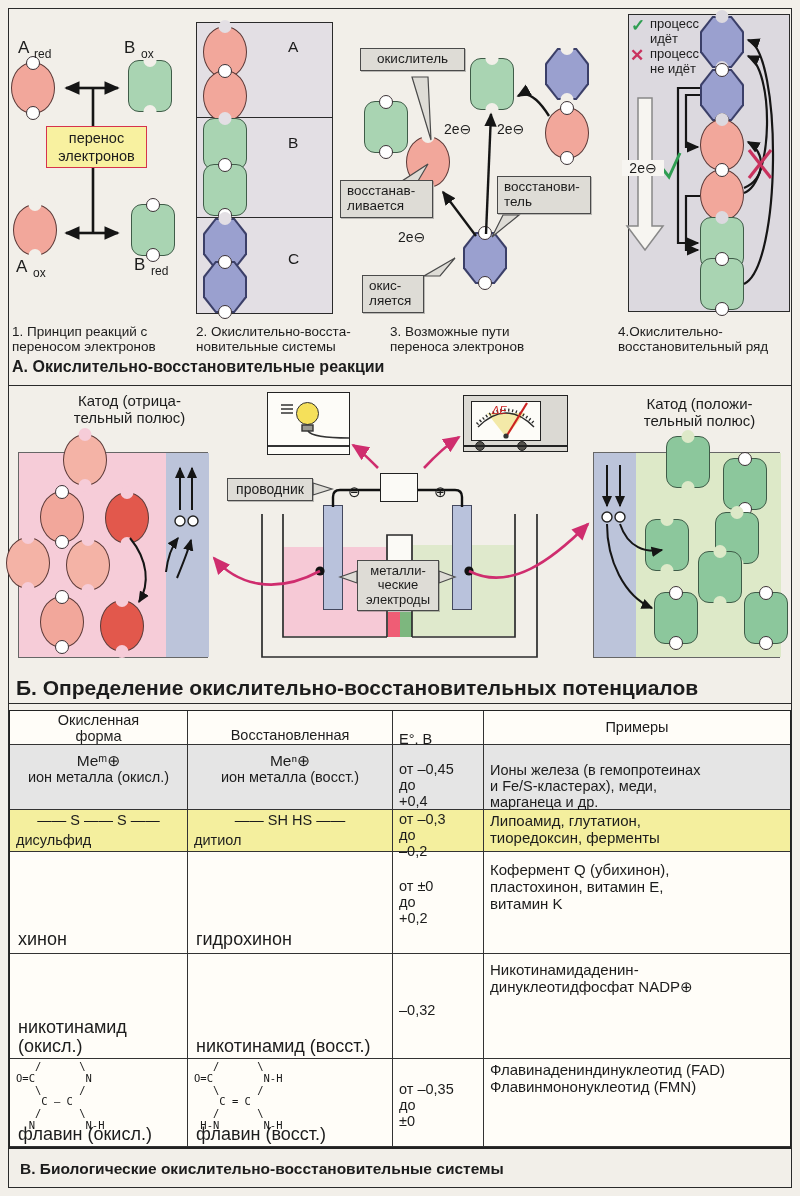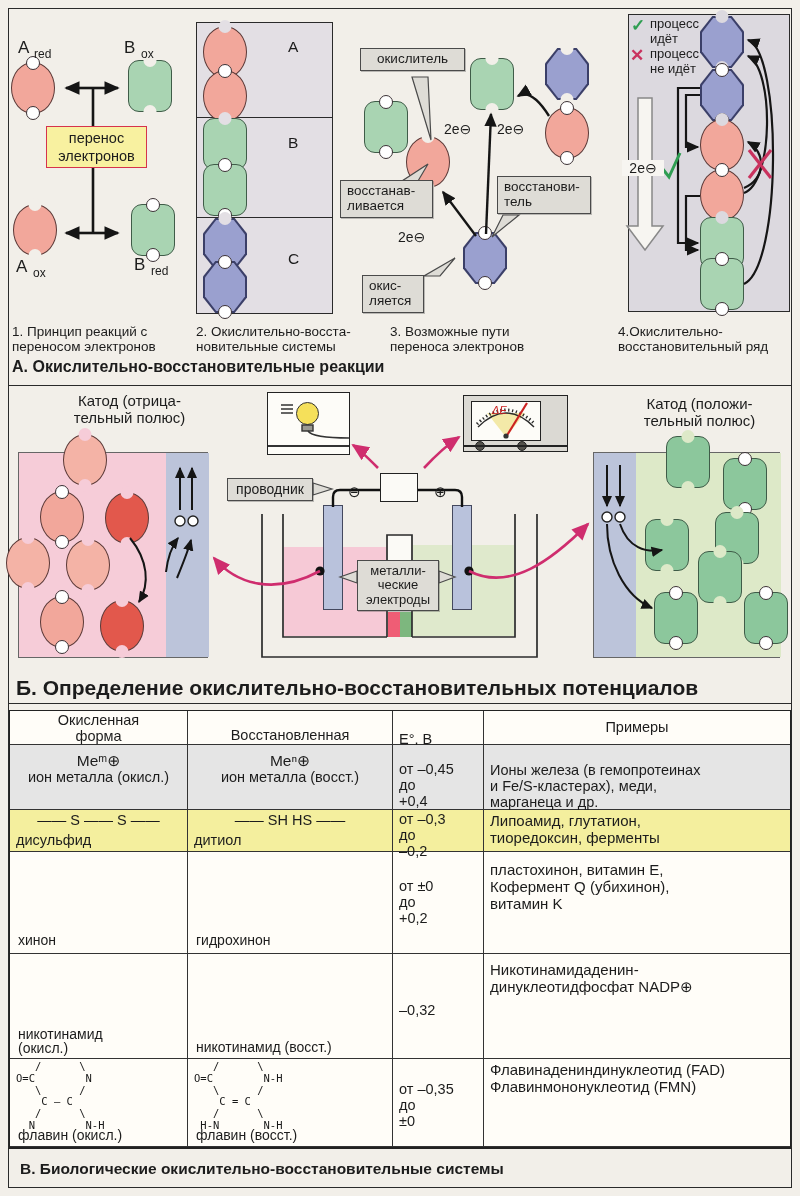--- a/index.html
+++ b/index.html
@@ -39,21 +39,21 @@
   .tbl{position:absolute;left:9px;top:710px;width:782px;height:438px;display:grid;
        grid-template-columns:178px 205px 91px 1fr;
        grid-template-rows:34px 65px 42px 102px 105px 1fr;
        border:1.8px solid #222;background:#fffdf8;font-size:14.5px}
   .tbl>div{border-right:1.4px solid #333;border-bottom:1.4px solid #333;position:relative;
            padding:3px 6px;line-height:1.12}
   .tbl>div:nth-child(4n){border-right:none}
   .rowblue{background:#e5e5e5}
   .rowyellow{background:#f4ef9e}
   pre.flavin{font-family:"DejaVu Sans Mono",monospace;font-size:10.5px;line-height:1.12;color:#181818}
-  .structlabel{position:absolute;left:8px;bottom:4px;font-size:14px}
+  .structlabel{position:absolute;left:8px;bottom:4px;font-size:18px}
   svg{display:block}
   .glyph{font-size:15px}
 </style>
 </head>
 <body>
 
 <div id="page">
 
   <div class="abs frame" style="left:8px;top:8px;width:784px;height:1180px"></div>
   <div class="abs hline" style="left:8px;top:385px;width:784px"></div>
@@ -570,22 +570,22 @@
       </div>
     <div>
         <span class="structlabel">гидрохинон</span>
       </div>
     <div style="padding-top:26px">
       <div>от ±0</div>
         <div>до</div>
         <div>+0,2</div>
       </div>
     <div style="padding-top:10px;font-size:15px">
-      <div>пластохинон, витамин Е,</div>
-        <div>Кофермент Q (убихинон),</div>
+      <div>Кофермент Q (убихинон),</div>
+        <div>пластохинон, витамин Е,</div>
         <div>витамин K</div>
       </div>
 
     <div>
       <div class="structlabel" style="bottom:2px;line-height:1.05">
           <div>никотинамид</div>
           <div>(окисл.)</div>
         </div>
       </div>
     <div>

